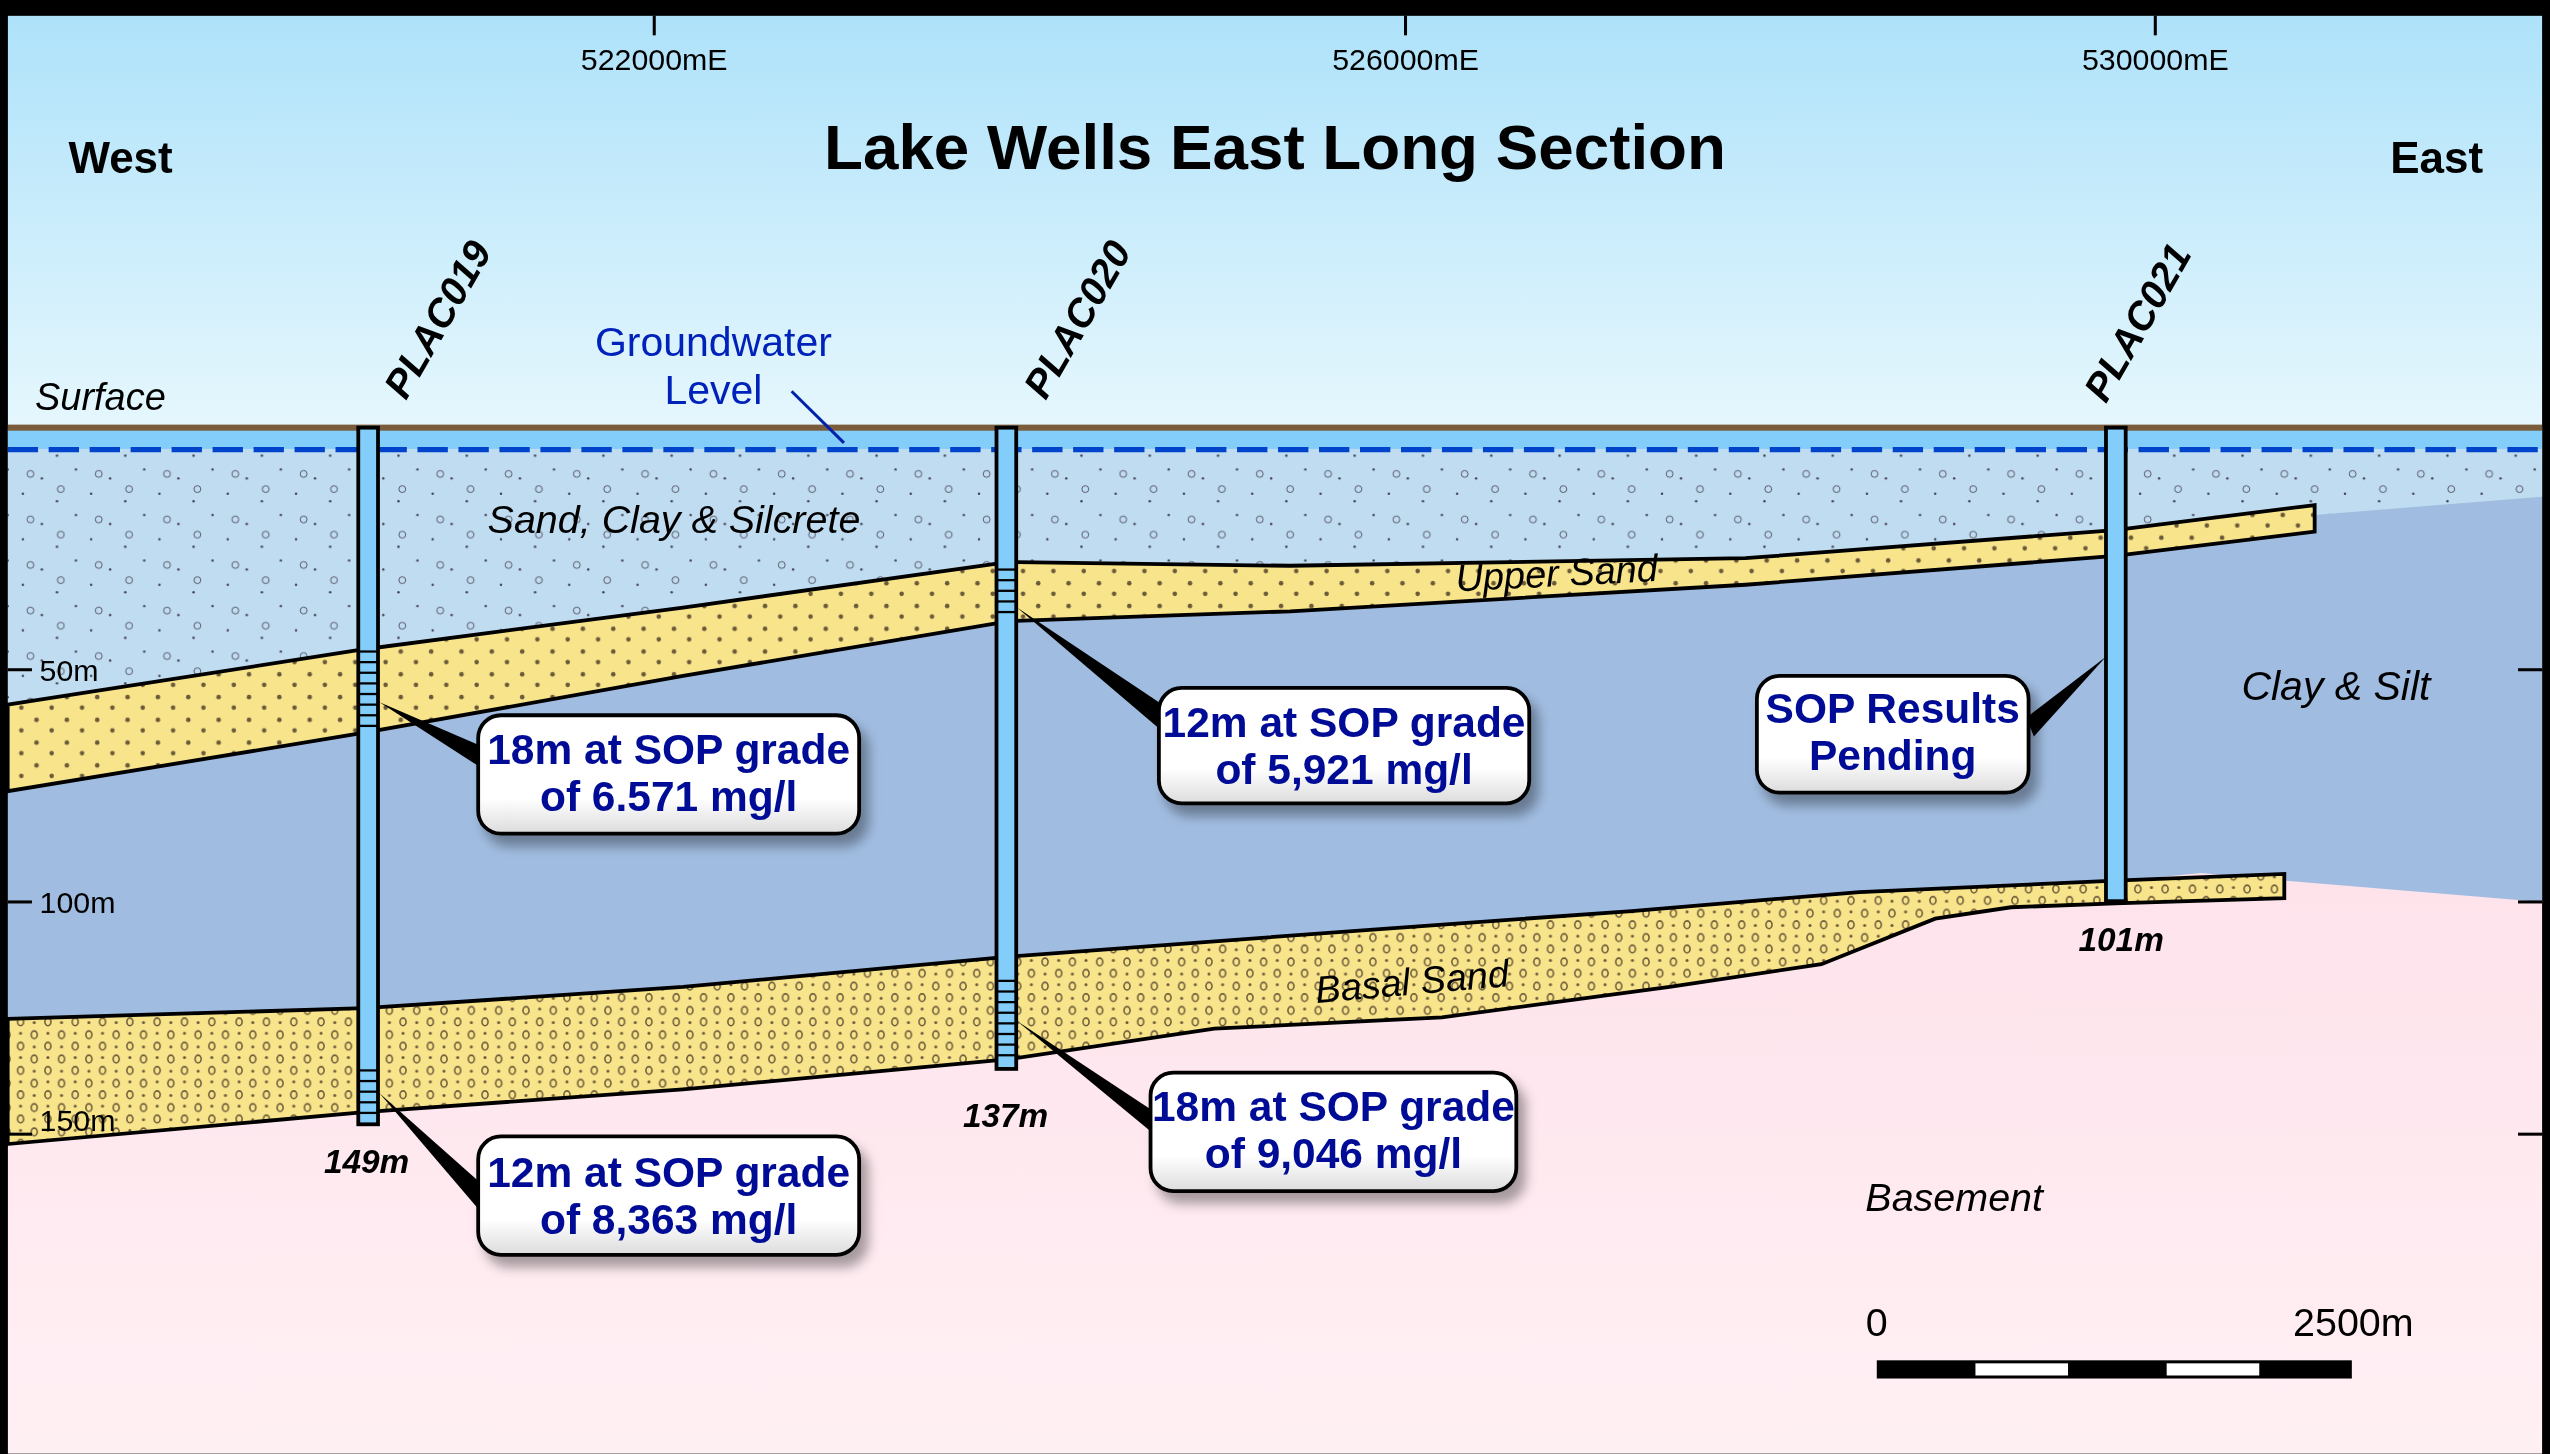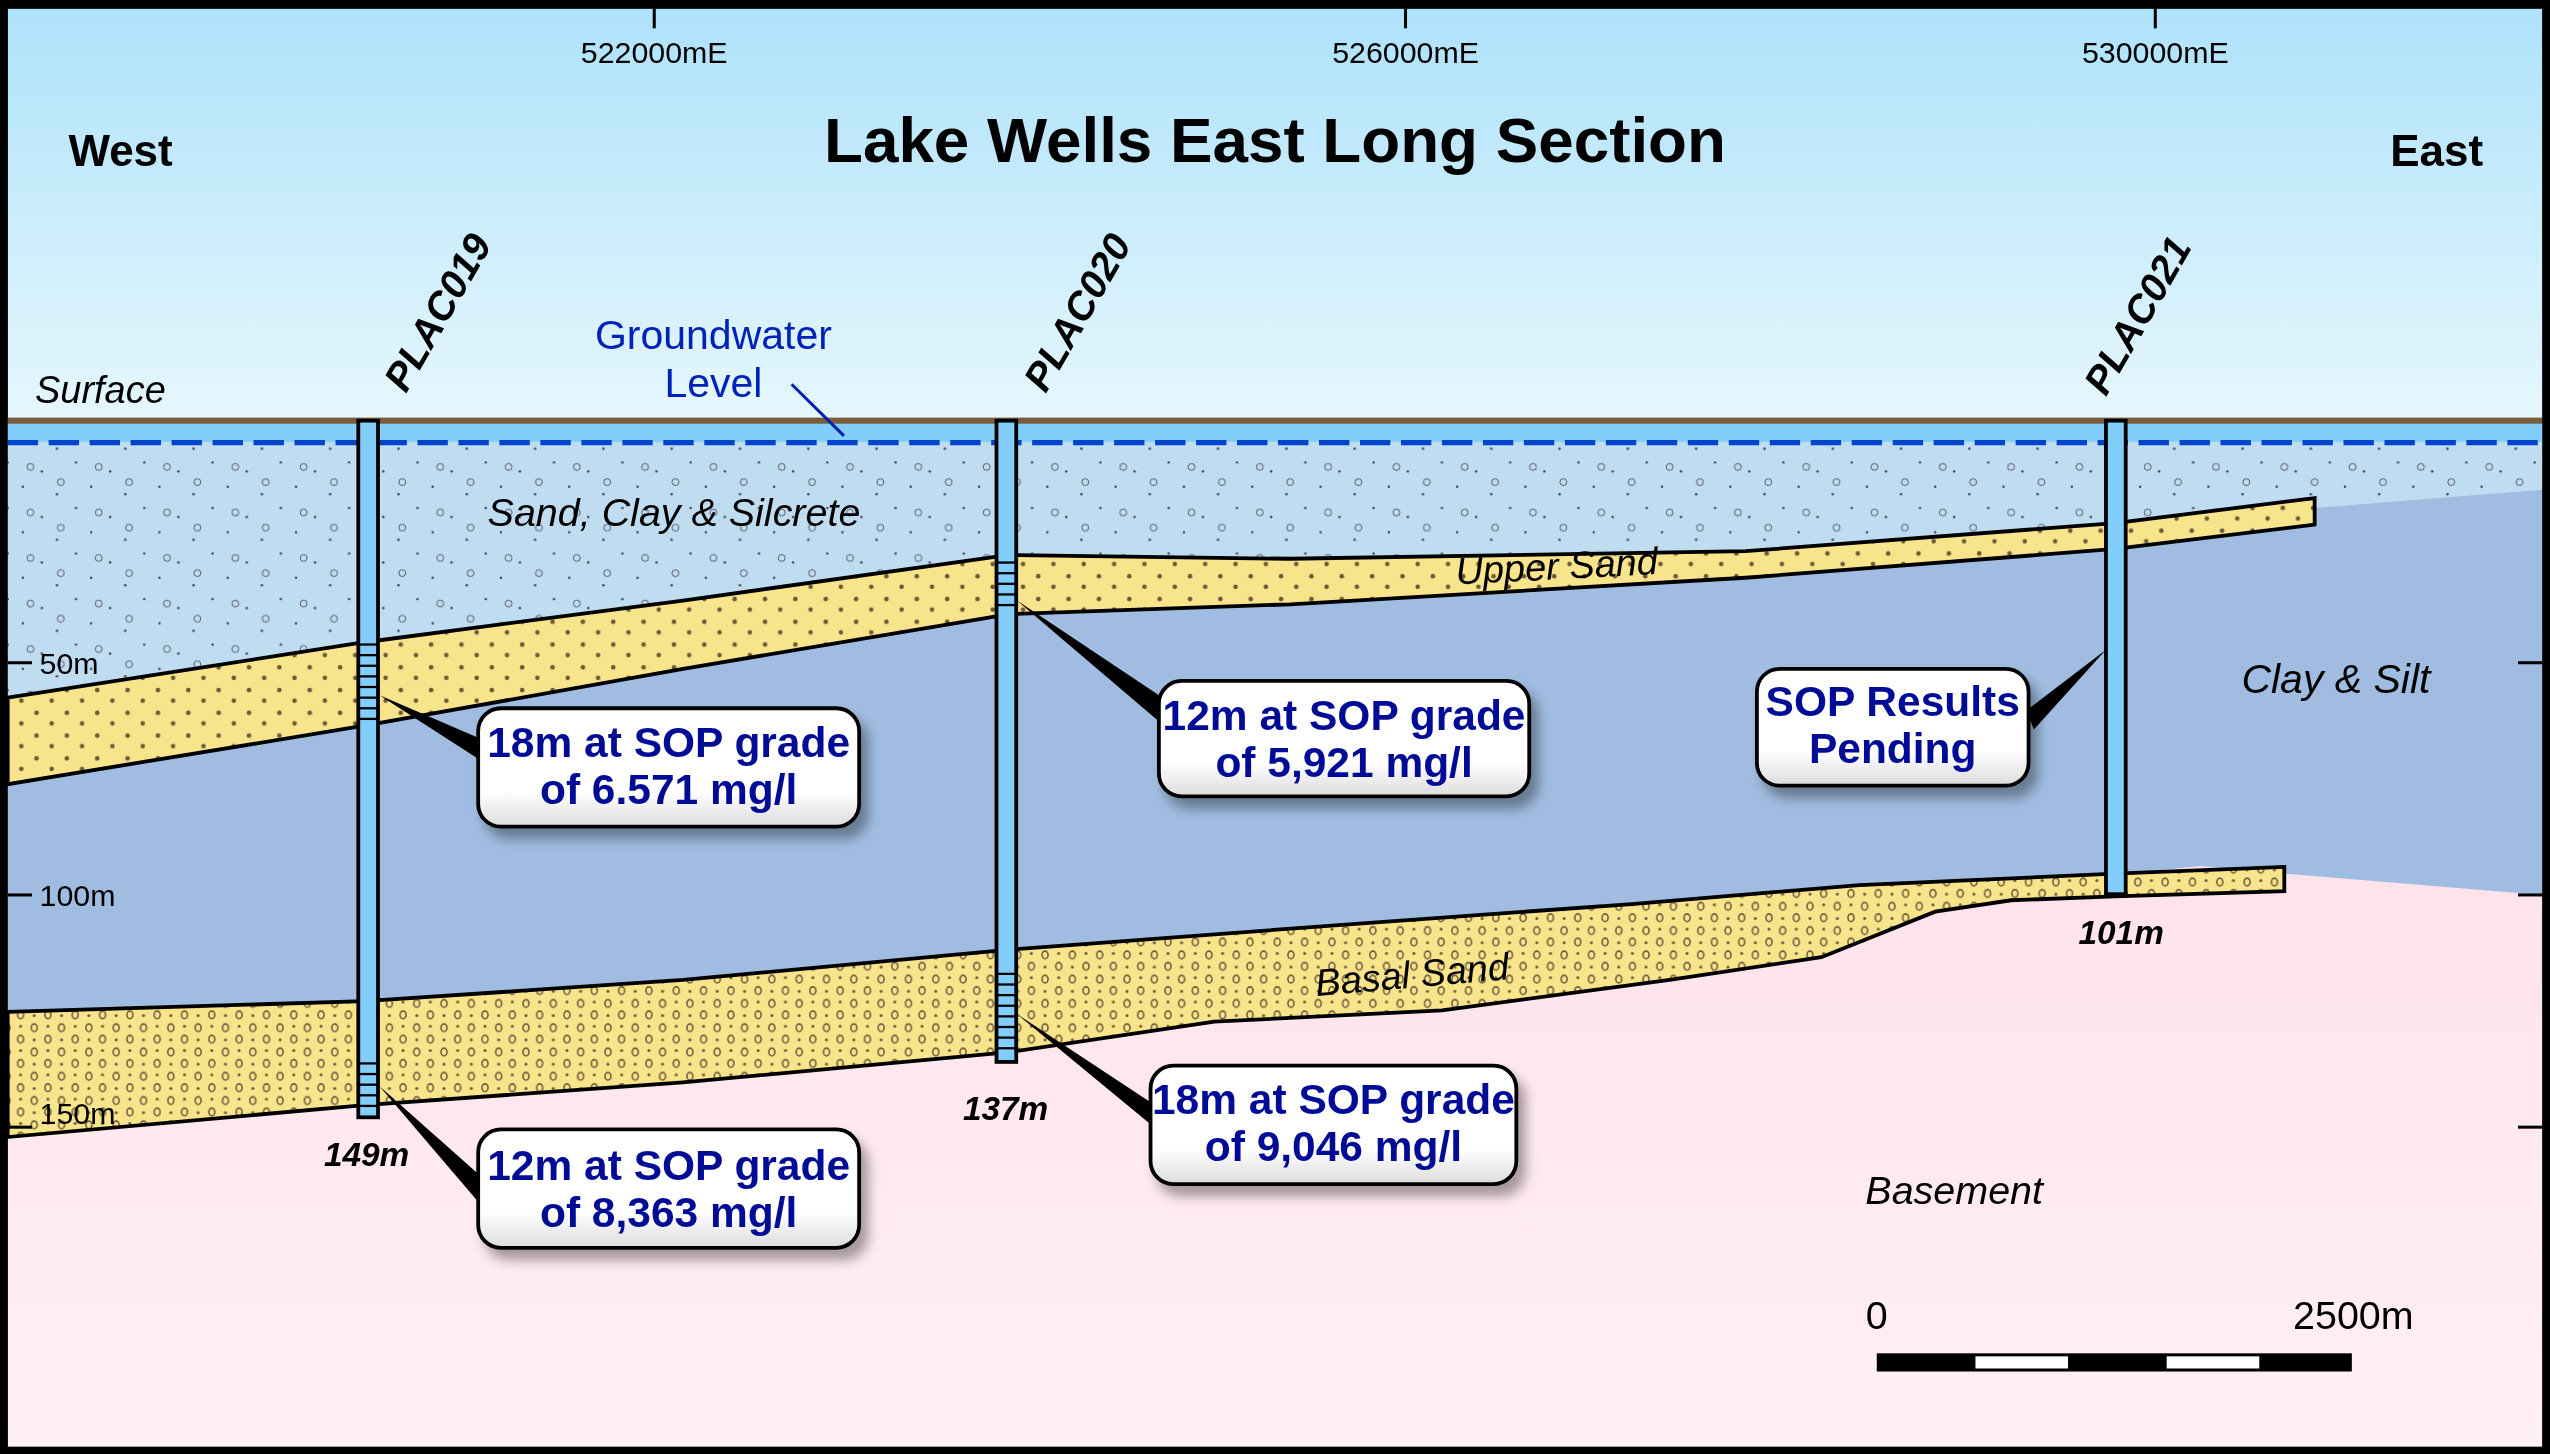--- a/index.html
+++ b/index.html
@@ -1,17 +1,17 @@
 <!DOCTYPE html>
 <html style="font-size:12px"><head>
 <meta charset="utf-8">
 <style>
   html, body { margin:0; padding:0; }
   body { width:2550px; height:1454px; overflow:hidden; background:#000; font-family:"Liberation Sans", sans-serif; }
-  #stage { position:absolute; left:0; top:1px; width:2550px; height:1220px; }
+  #stage { position:absolute; left:0; top:8px; width:2550px; height:1220px; }
   svg text { font-family:"Liberation Sans", sans-serif; }
   .cond { font-stretch:condensed; }
 </style>
 </head>
 <body>
 
 <div id="stage">
 <svg width="2550" height="1454" viewBox="0 0 3360 1916" xmlns="http://www.w3.org/2000/svg">
   <defs>
     <linearGradient id="skyGrad" x1="0" y1="0" x2="0" y2="1">

